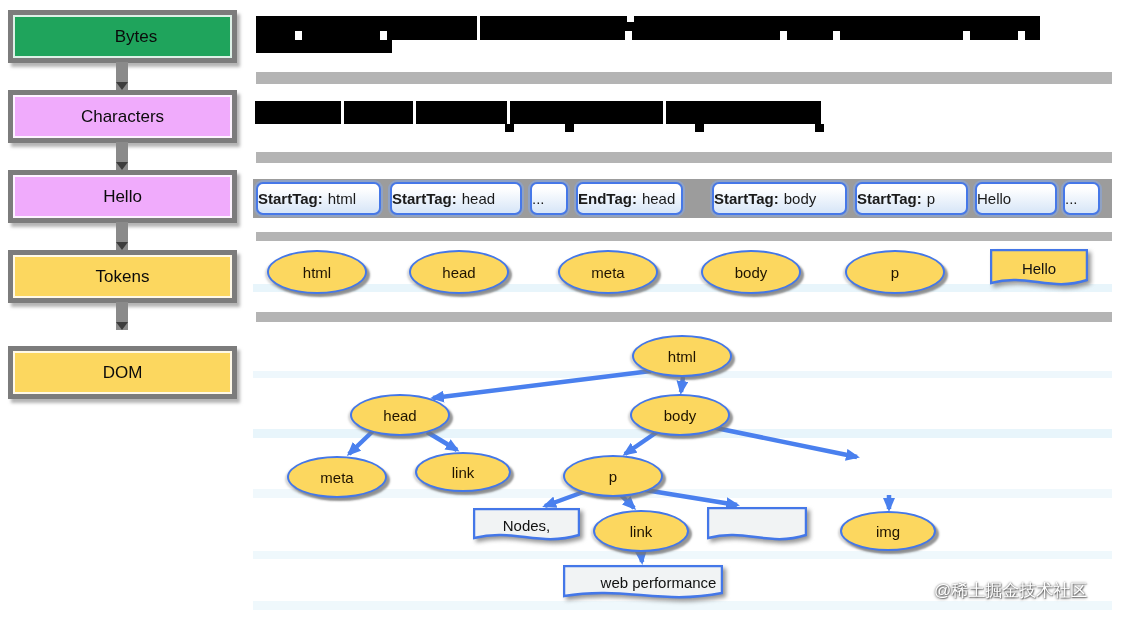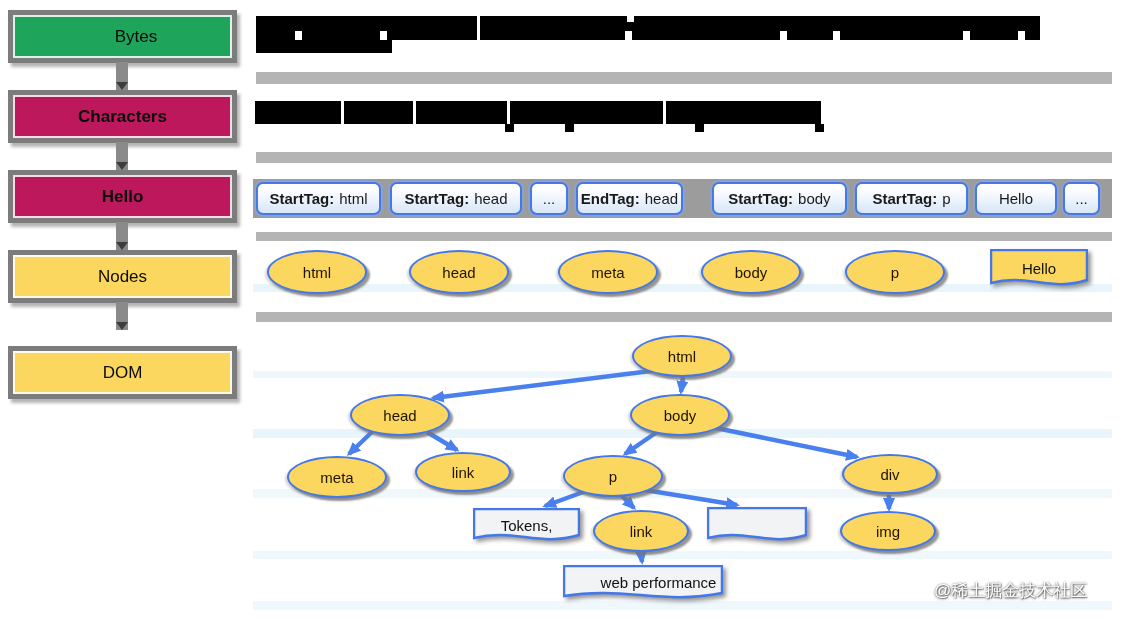--- a/index.html
+++ b/index.html
@@ -5,42 +5,42 @@
   html,body{margin:0;padding:0;background:#fff;}
   .canvas{position:relative;width:1123px;height:622px;background:#fff;overflow:hidden;
           font-family:"Liberation Sans","DejaVu Sans",sans-serif;}
 
   
   .stage{position:absolute;left:8px;width:229px;height:53px;box-sizing:border-box;
          border:5px solid #7c7c7c;display:flex;align-items:center;justify-content:center;
          font-size:17px;color:#0b0b0b;
          box-shadow:3px 4px 3px rgba(120,120,120,.55), inset 0 0 0 2px rgba(255,255,255,.85);}
   .stage-green{background:#1fa45c;}
-  .stage-blue{background:#be185d;font-weight:bold;}
+  .stage-blue{background:#f0abfc;}
   .stage-yellow{background:#fcd75f;}
   .connector{position:absolute;left:116px;width:12px;background:#8a8a8a;}
   .connector .arrow{position:absolute;left:50%;transform:translateX(-50%);bottom:0;
       width:0;height:0;border-left:6px solid transparent;border-right:6px solid transparent;
       border-top:8px solid #3c3c3c;}
 
   
   .redact{position:absolute;background:#000;}
   .notch{position:absolute;background:#fff;}
 
   
   .gbar{position:absolute;left:256px;width:856px;background:#b4b4b4;}
 
   
   .streak{position:absolute;left:253px;width:859px;background:#e2f2fa;z-index:0;}
 
   
   .tokens-strip{position:absolute;left:253px;top:179px;width:859px;height:39px;background:#9c9c9c;}
   .token{position:absolute;top:3px;height:33px;box-sizing:border-box;border:2px solid #4678e8;
          border-radius:7px;background:linear-gradient(#ffffff 15%,#d9e7f8 95%);
-         display:flex;align-items:center;justify-content:center;font-size:15px;color:#1a1a1a;
+         display:flex;align-items:center;font-size:15px;color:#1a1a1a;
          box-shadow:0 0 0 2px rgba(130,170,245,.45);white-space:nowrap;}
   .tok-b{font-weight:bold;}
   .tok-b:not(:empty){margin-right:5px;}
 
   
   .ell{position:absolute;box-sizing:border-box;border:2px solid #4477e8;border-radius:50%;
        background:#fcd75f;display:flex;align-items:center;justify-content:center;
        font-size:15px;color:#201400;z-index:2;
        box-shadow:3px 3px 2px rgba(115,115,115,.75), -2px 2px 2px rgba(140,140,140,.35);}
   .doc{position:absolute;z-index:2;filter:drop-shadow(3px 3px 2px rgba(115,115,115,.75));}
@@ -79,21 +79,21 @@
   <div class="connector" style="top:142px;height:28px;">
       <div class="arrow"></div>
     </div>
   <div class="stage stage-blue" style="top:170px;">
     <span>Hello</span>
   </div>
   <div class="connector" style="top:222px;height:28px;">
       <div class="arrow"></div>
     </div>
   <div class="stage stage-yellow" style="top:250px;">
-    <span>Nodes</span>
+    <span>Tokens</span>
   </div>
   <div class="connector" style="top:302px;height:28px;">
       <div class="arrow"></div>
     </div>
   <div class="stage stage-yellow" style="top:346px;">
     <span>DOM</span>
   </div>
 
   <div class="redact" style="left:256px;top:16px;width:784px;height:24px;">
     <div class="notch" style="left:221px;top:0;width:3px;height:24px;"></div>
@@ -216,28 +216,25 @@
       </div>
       <div class="ell" style="left: 34px; top: 126px; width: 100px; height: 42px;">
         <span>meta</span>
       </div>
       <div class="ell" style="left: 162px; top: 122px; width: 96px; height: 40px;">
         <span>link</span>
       </div>
       <div class="ell" style="left: 310px; top: 125px; width: 100px; height: 42px;">
         <span>p</span>
       </div>
-      <div class="ell" style="left: 589px; top: 124px; width: 96px; height: 40px;">
-        <span>div</span>
-      </div>
       <div class="doc" style="left: 220px; top: 178px; width: 107px; height: 42px;">
         <svg width="107" height="42">
           <path d="M1 1 L106 1 L106 27 C 66 39 41 20 1 30 Z" fill="#f1f3f4" stroke="#4477e8" stroke-width="2.5"></path>
         </svg>
-        <span class="doc-label">Tokens,</span>
+        <span class="doc-label">Nodes,</span>
       </div>
       <div class="ell" style="left: 340px; top: 180px; width: 96px; height: 42px;">
         <span>link</span>
       </div>
       <div class="doc" style="left: 454px; top: 177px; width: 100px; height: 43px;">
         <svg width="100" height="43">
           <path d="M1 1 L99 1 L99 28 C 62 40 38 21 1 31 Z" fill="#f1f3f4" stroke="#4477e8" stroke-width="2.5"></path>
         </svg>
       </div>
       <div class="ell" style="left: 587px; top: 181px; width: 96px; height: 40px;">

